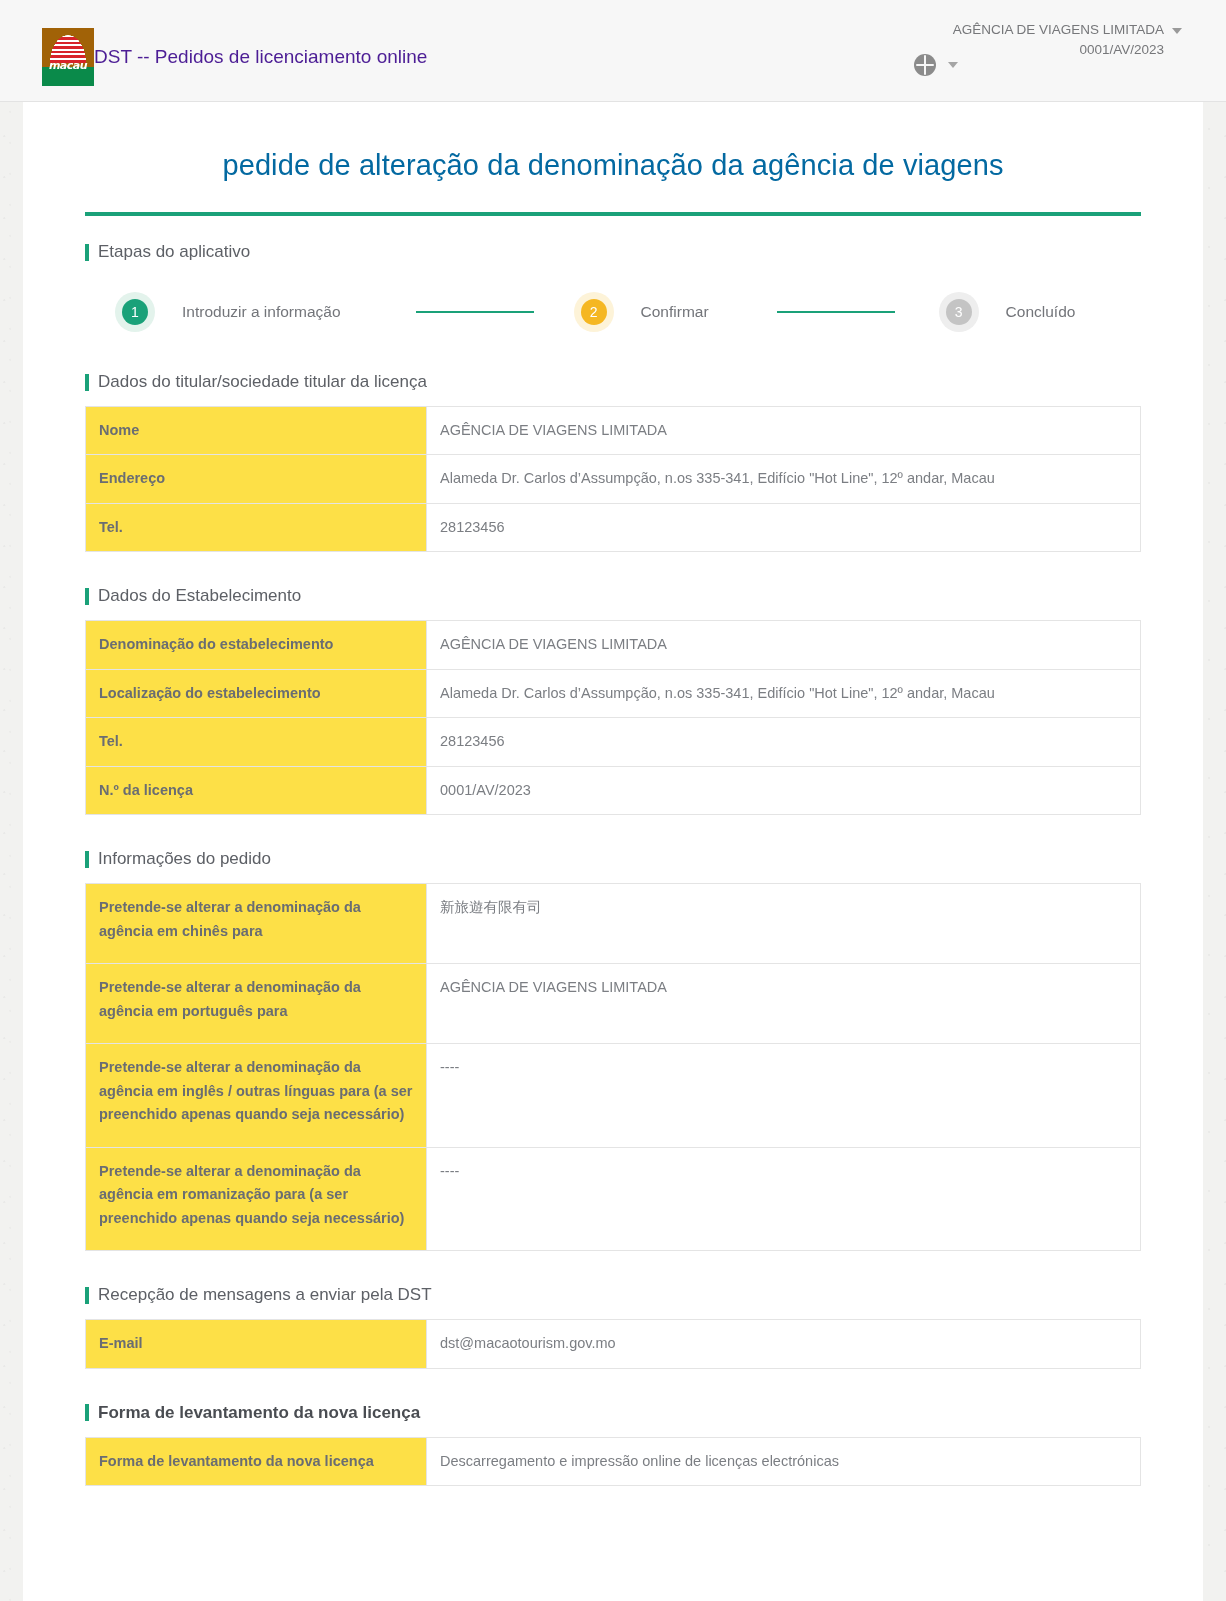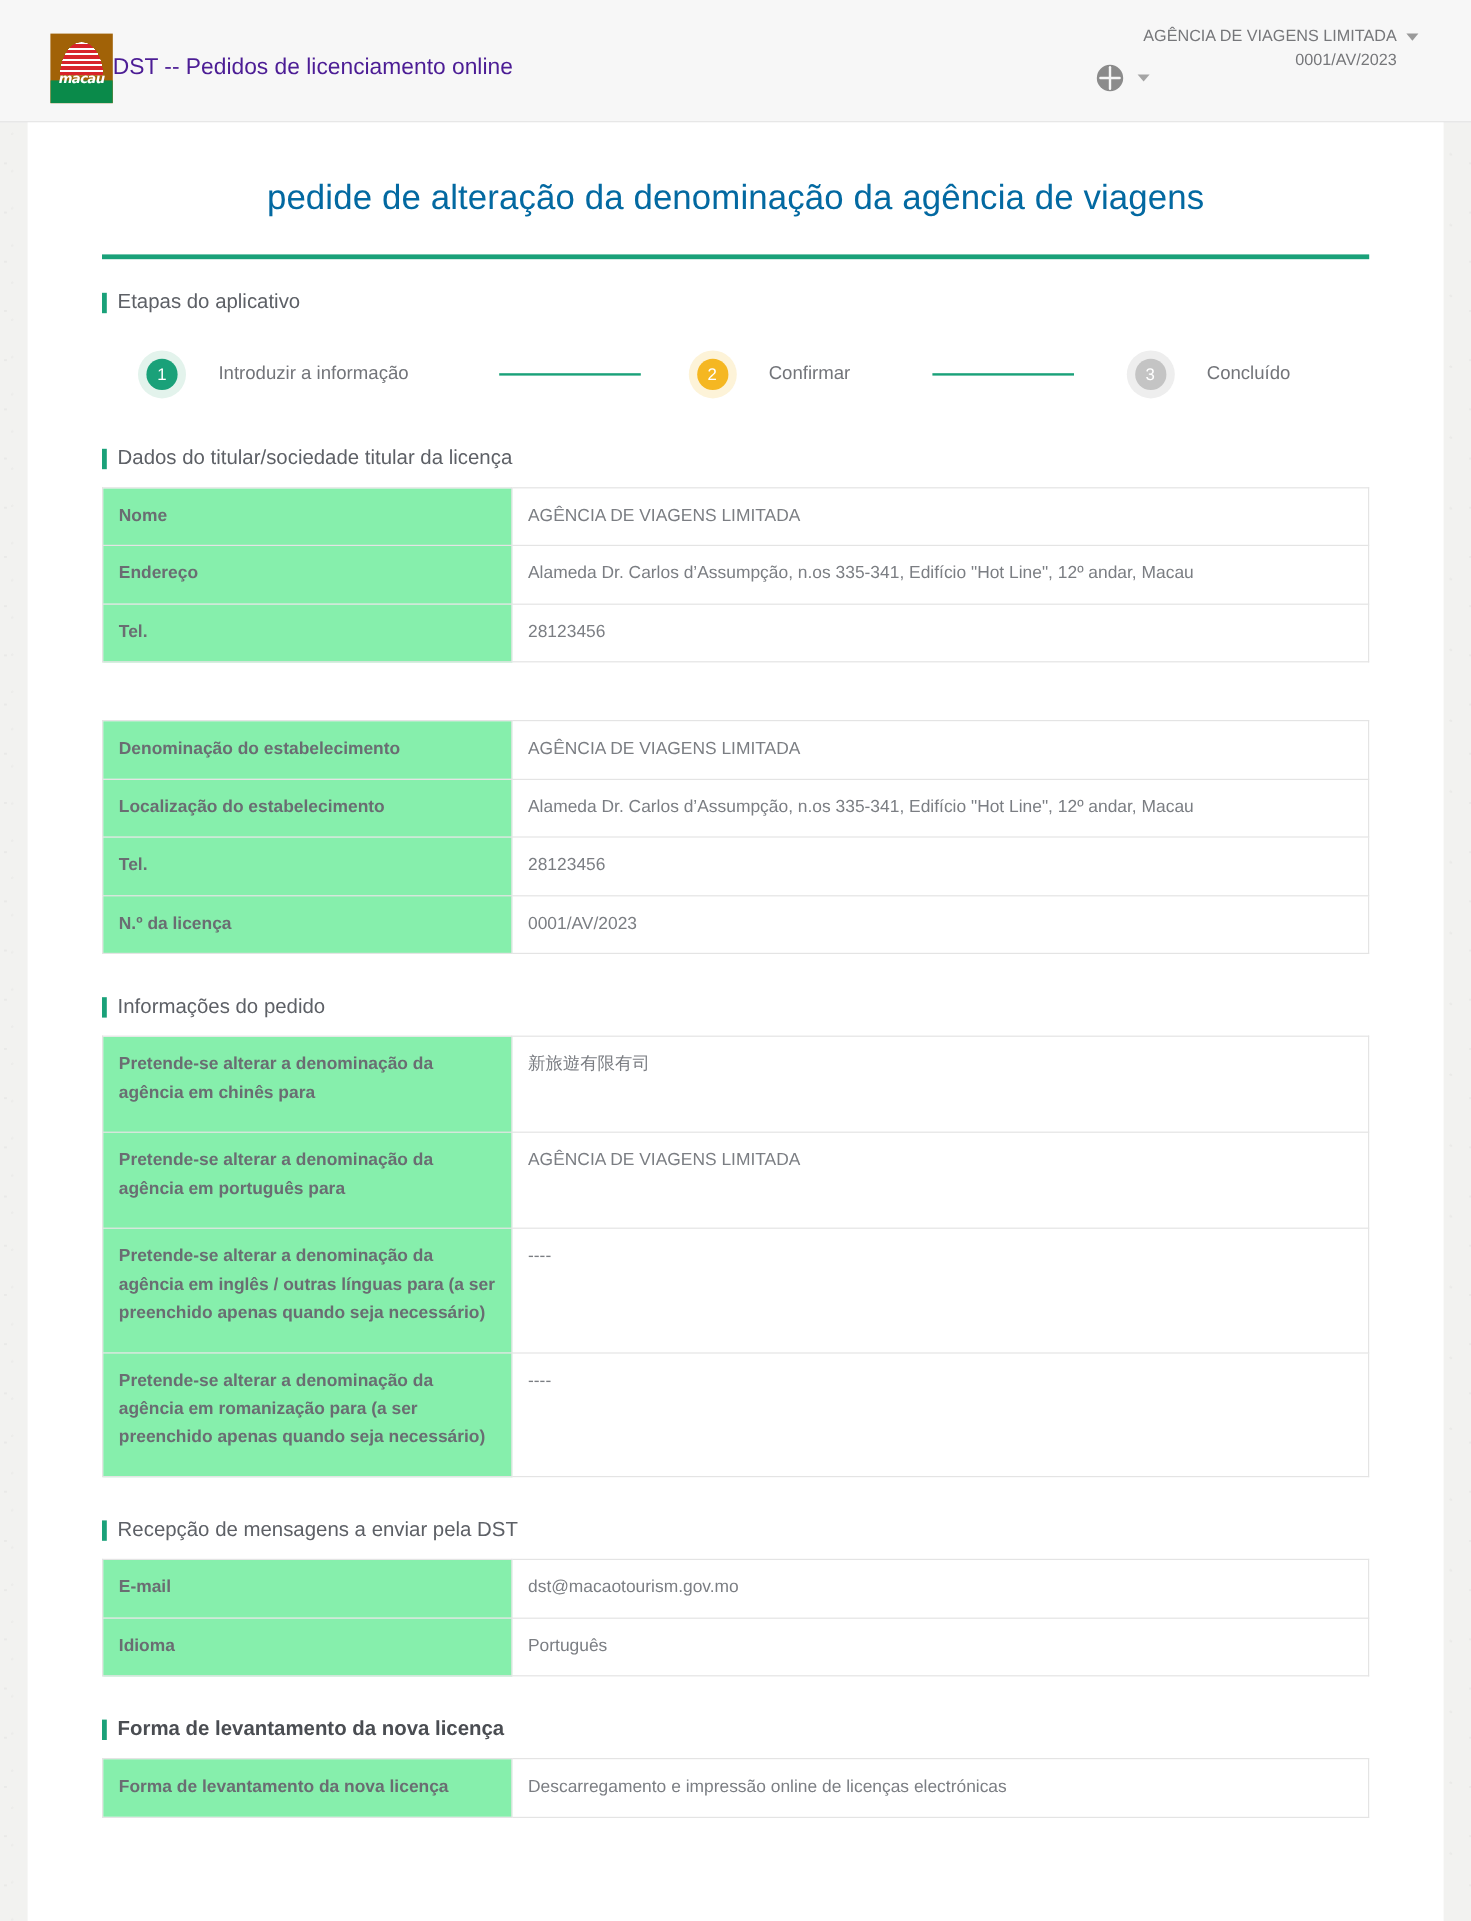--- a/index.html
+++ b/index.html
@@ -267,21 +267,21 @@
   table.kv th, table.kv td {
     border: 1px solid #e4e4e4;
     vertical-align: top;
     text-align: left;
     padding: 12px 13px;
     font-size: 14.5px;
     line-height: 1.62;
   }
   table.kv th {
     width: 314px;
-    background: #86efac;
+    background: #fde047;
     color: #6a6d72;
     font-weight: bold;
   }
   table.kv td {
     color: #7b7e83;
     font-weight: normal;
     background: #ffffff;
   }
   table.kv tr.tall th, table.kv tr.tall td { padding-bottom: 20px; }
   table.kv tr.tall td { padding-top: 12px; }
@@ -373,20 +373,24 @@
           <td>Alameda Dr. Carlos d’Assumpção, n.os 335-341, Edifício "Hot Line", 12º andar, Macau</td>
         </tr>
         <tr>
           <th>Tel.</th>
           <td>28123456</td>
         </tr>
       </tbody>
         </table>
 
       <div class="gap-sm"></div>
+      <div class="section-head">
+        <span class="tick"></span>
+        <span>Dados do Estabelecimento</span>
+      </div>
       <table class="kv">
         <tbody>
             <tr>
           <th>Denominação do estabelecimento</th>
           <td>AGÊNCIA DE VIAGENS LIMITADA</td>
         </tr>
         <tr>
           <th>Localização do estabelecimento</th>
           <td>Alameda Dr. Carlos d’Assumpção, n.os 335-341, Edifício "Hot Line", 12º andar, Macau</td>
         </tr>
@@ -431,24 +435,20 @@
       <div class="section-head">
         <span class="tick"></span>
         <span>Recepção de mensagens a enviar pela DST</span>
       </div>
       <table class="kv">
         <tbody>
         <tr>
           <th>E-mail</th>
           <td>dst@macaotourism.gov.mo</td>
         </tr>
-        <tr>
-          <th>Idioma</th>
-          <td>Português</td>
-        </tr>
       </tbody>
         </table>
 
       <div class="gap-sm"></div>
       <div class="section-head bold">
         <span class="tick"></span>
         <span>Forma de levantamento da nova licença</span>
       </div>
       <table class="kv">
         <tbody>

